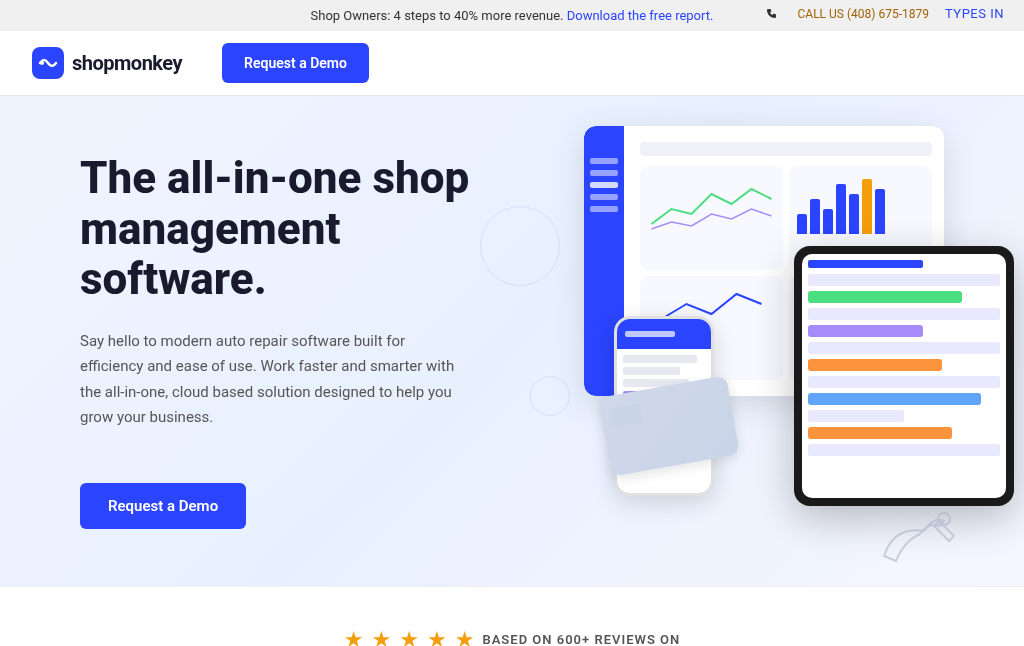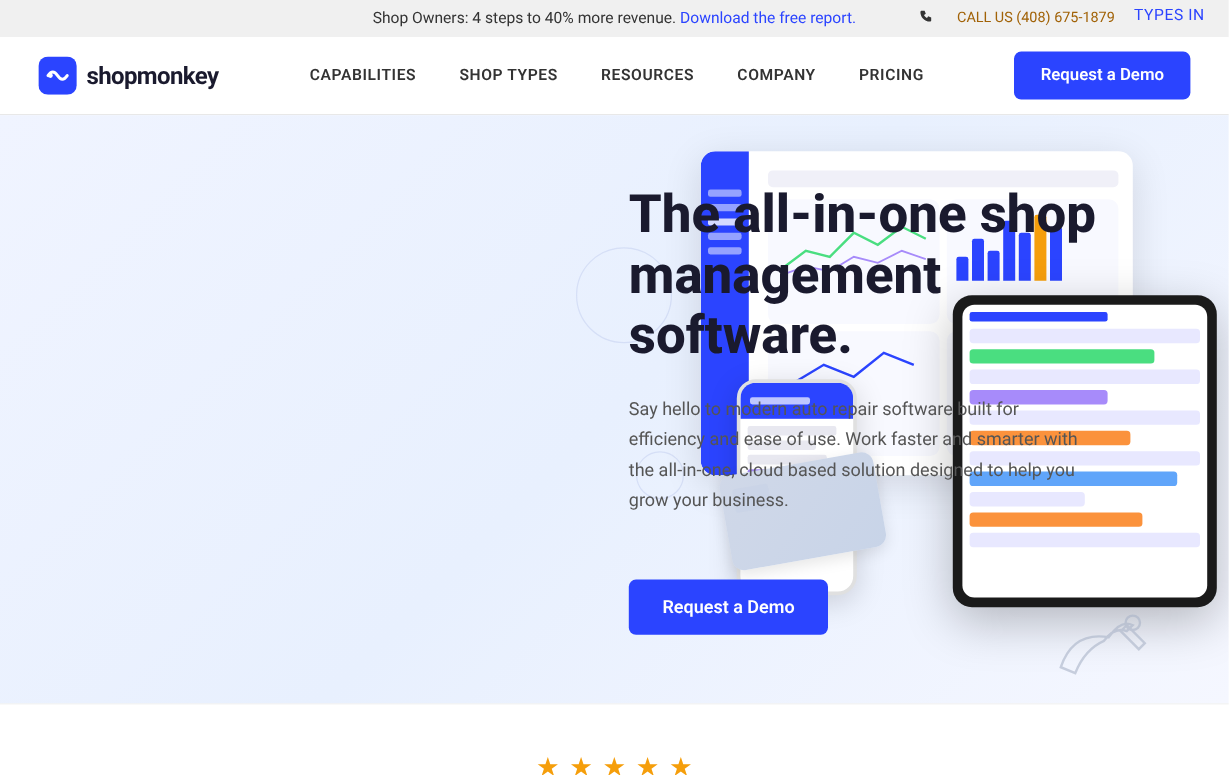--- a/index.html
+++ b/index.html
@@ -36,21 +36,21 @@
       align-items: center;
       padding: 12px 32px;
       background: #fff;
       border-bottom: 1px solid #e8e8e8;
       gap: 0;
     }
     .logo {
       display: flex;
       align-items: center;
       gap: 8px;
-      margin-right: 60px;
+      margin-right: 40px;
       text-decoration: none;
     }
     .logo-icon {
       width: 32px;
       height: 32px;
     }
     .logo-text {
       font-size: 20px;
       font-weight: 700;
       color: #1a1a2e;
@@ -86,21 +86,20 @@
 
     
     .hero {
       background: linear-gradient(135deg, #f0f4ff 0%, #e8f0fe 50%, #f5f7ff 100%);
       min-height: 490px;
       display: flex;
       align-items: center;
       padding: 40px 80px;
       position: relative;
       overflow: hidden;
-      justify-content: flex-end;
     }
     .hero-left {
       max-width: 420px;
       z-index: 2;
     }
     .hero-title {
       font-size: 44px;
       font-weight: 800;
       color: #1a1a2e;
       line-height: 1.15;
@@ -302,27 +301,20 @@
 
 <nav>
   <a href="#" class="logo">
     <svg class="logo-icon" viewBox="0 0 32 32">
       <rect width="32" height="32" rx="8" fill="#2B44FF"></rect>
       <path d="M8 16 Q12 10 16 16 Q20 22 24 16" stroke="#fff" stroke-width="2.5" fill="none" stroke-linecap="round"></path>
       <circle cx="10" cy="16" r="2" fill="#fff"></circle>
     </svg>
     <span class="logo-text">shopmonkey</span>
   </a>
-  <div class="nav-links">
-    <a href="#" class="nav-link">CAPABILITIES</a>
-    <a href="#" class="nav-link">SHOP TYPES</a>
-    <a href="#" class="nav-link">RESOURCES</a>
-    <a href="#" class="nav-link">COMPANY</a>
-    <a href="#" class="nav-link">PRICING</a>
-  </div>
   <a href="#" class="nav-cta">Request a Demo</a>
 </nav>
 
 <section class="hero">
 
   <div class="circle-deco" style="width:80px;height:80px;left:480px;top:110px;"></div>
   <div class="circle-deco" style="width:40px;height:40px;left:530px;top:280px;"></div>
   <div class="circle-deco" style="width:30px;height:30px;right:20px;top:190px;"></div>
 
   <div class="hero-left">
@@ -430,15 +422,16 @@
   </svg>
 </section>
 
 <div class="bottom-section">
   <div class="stars-row">
     <span class="star">★</span>
     <span class="star">★</span>
     <span class="star">★</span>
     <span class="star">★</span>
     <span class="star">★</span>
+    <span class="reviews-text">BASED ON 600+ REVIEWS ON</span>
   </div>
 
 </div>
 
 </body></html>

